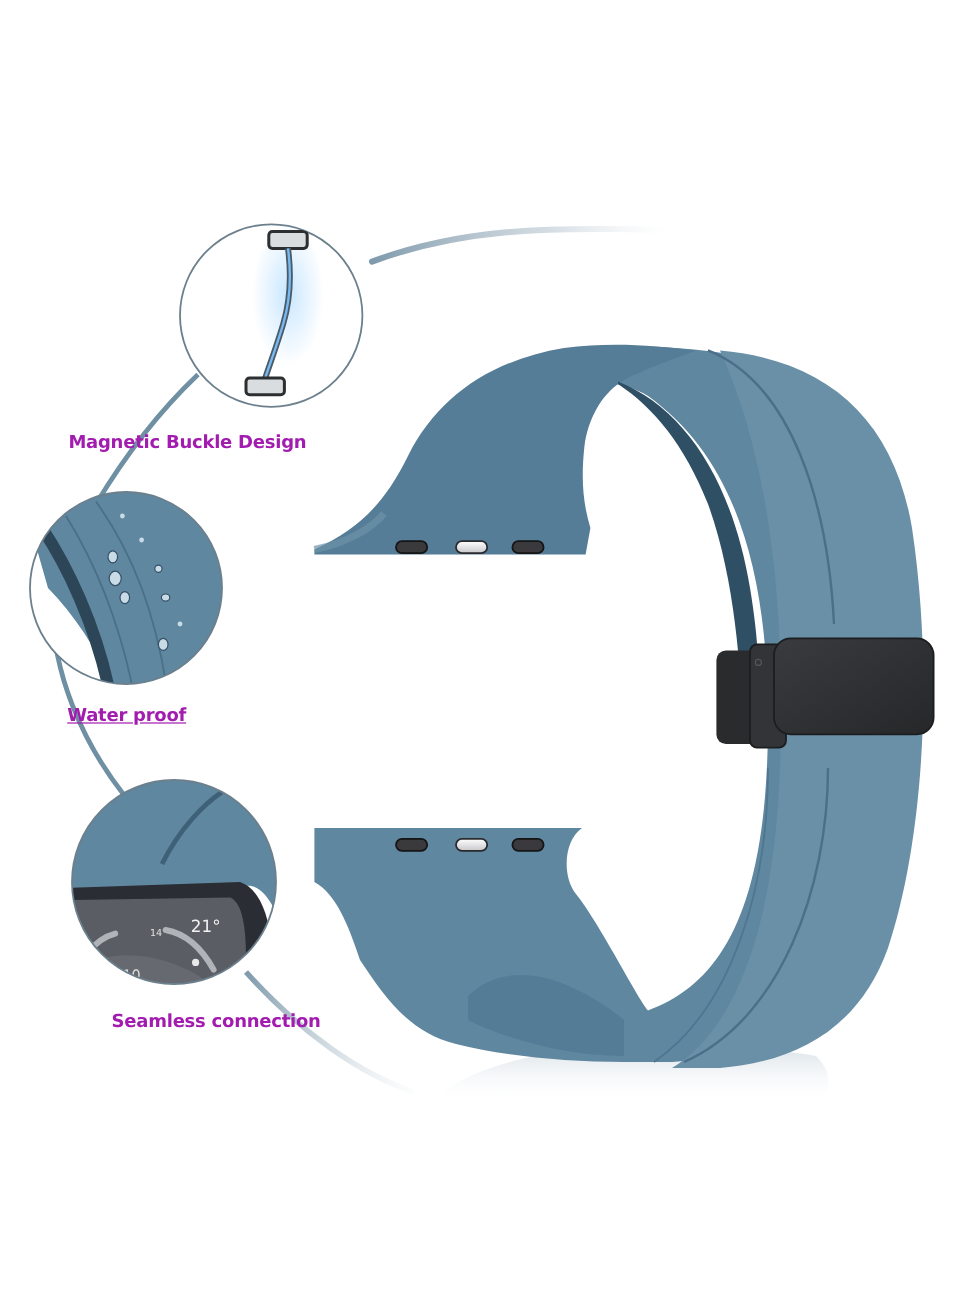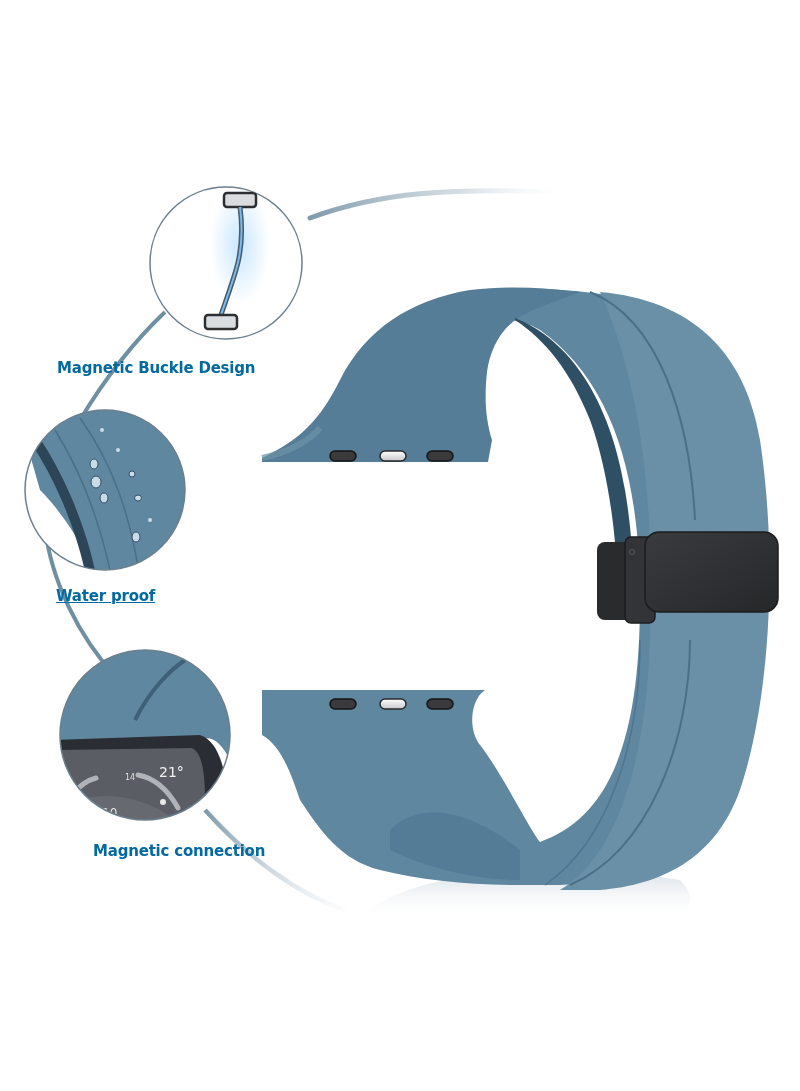--- a/index.html
+++ b/index.html
@@ -3,21 +3,21 @@
 <meta charset="utf-8">
 <style>
   html, body { margin: 0; padding: 0; background: #ffffff; }
   body { width: 800px; height: 1091px; position: relative; overflow: hidden; font-family: "DejaVu Sans", sans-serif; }
   .canvas { position: absolute; left: 0; top: 0; width: 800px; height: 1091px; }
   .feature-label {
     position: absolute;
     font-family: "DejaVu Sans", sans-serif;
     font-weight: bold;
     font-size: 15px;
-    color: #0369a1;
+    color: #a21caf;
     letter-spacing: -0.2px;
     white-space: nowrap;
   }
   svg { position: absolute; left: 0; top: 0; }
 </style>
 </head>
 <body>
 
 <div class="canvas">
 
@@ -186,15 +186,15 @@
       <text x="176" y="820" font-family="DejaVu Sans, sans-serif" font-size="7" fill="#e0e0e0">2</text>
       <text x="102" y="817" font-family="DejaVu Sans, sans-serif" font-size="12" fill="#e0e0e0">10</text>
       <text x="134" y="827" font-family="DejaVu Sans, sans-serif" font-size="10" fill="#e0e0e0">7</text>
     </g>
     <circle cx="145" cy="735" r="85" fill="none" stroke="#6b7f8c" stroke-width="1.5"></circle>
   </g>
 </svg>
 
 <div class="feature-label" style="left:57px; top:359px;">Magnetic Buckle Design</div>
 <div class="feature-label" style="left:56px; top:587px;text-decoration:underline;">Water proof</div>
-<div class="feature-label" style="left:93px; top:842px;">Magnetic connection</div>
+<div class="feature-label" style="left:93px; top:842px;">Seamless connection</div>
 
 </div>
 
 </body></html>

